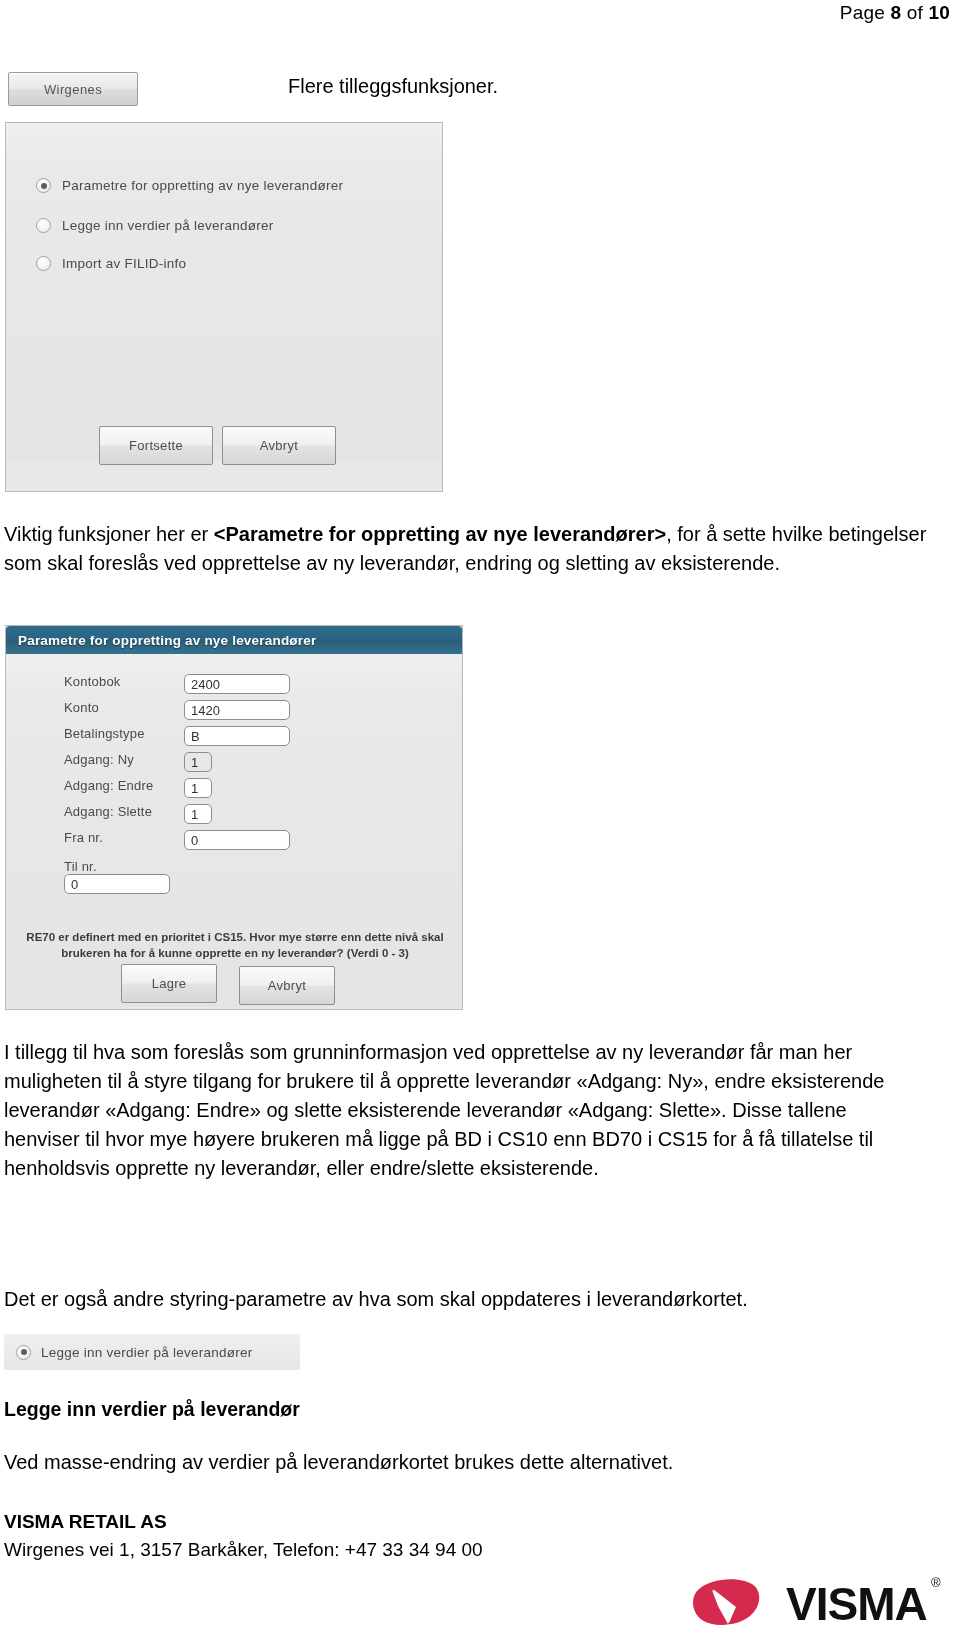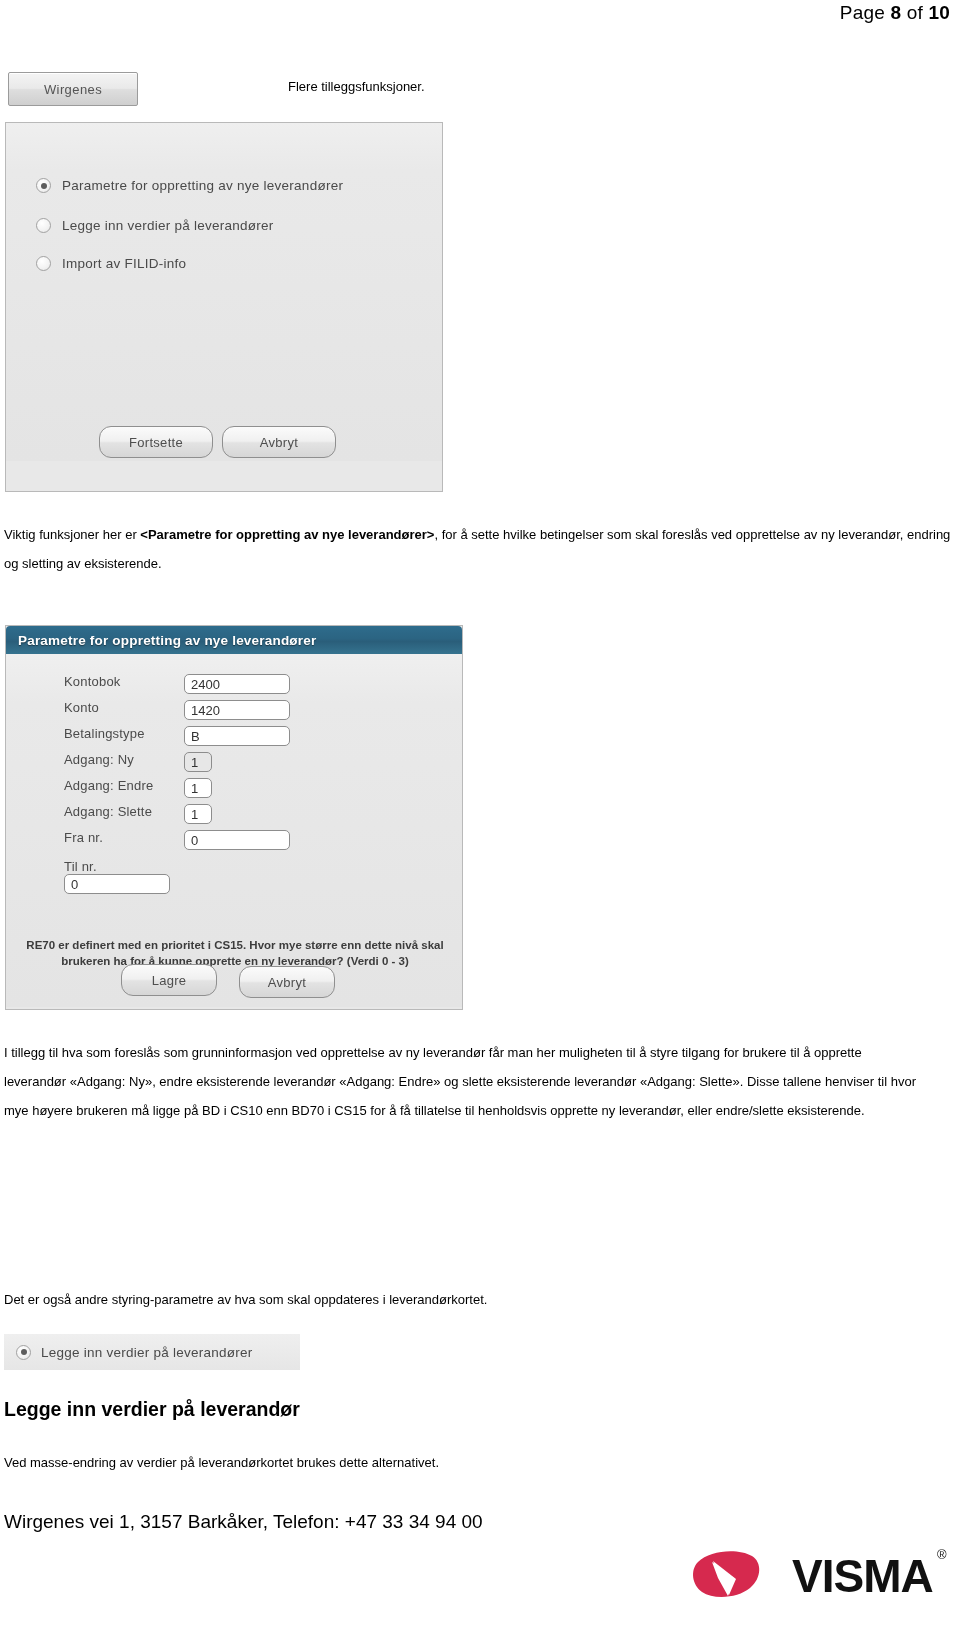--- a/index.html
+++ b/index.html
@@ -22,21 +22,21 @@
     top: 2px;
     right: 10px;
     font-size: 19px;
     letter-spacing: .2px;
   }
   .page-header b { font-weight: bold; }
 
   
   .body-text {
     position: absolute;
-    font-size: 13px;
+    font-size: 20px;
     line-height: 29px;
     color: #000;
   }
   .body-text b { font-weight: bold; }
 
   
   .ui-btn-shot {
     position: absolute;
     background: linear-gradient(180deg,#f4f4f4 0%, #e9e9e9 48%, #dedede 52%, #cfcfcf 100%);
     border: 1px solid #9b9b9b;
@@ -109,24 +109,24 @@
   .radio-label {
     font-size: 13.5px;
     color: #4a4a4a;
     letter-spacing: .25px;
     white-space: nowrap;
   }
 
   
   .dlg-btn {
     position: absolute;
-    height: 32px;
+    height: 39px;
     background: linear-gradient(180deg,#fbfbfb 0%, #f0f0f0 47%, #e3e3e3 53%, #d6d6d6 100%);
     border: 1px solid #8f8f8f;
-    border-radius: 12px;
+    border-radius: 2px;
     display: flex;
     align-items: center;
     justify-content: center;
     font-size: 13px;
     color: #4e4e4e;
     letter-spacing: .3px;
     box-sizing: border-box;
   }
 
   
@@ -162,21 +162,20 @@
   }
 
   .helper-text {
     position: absolute;
     font-size: 11.5px;
     line-height: 16px;
     color: #3c3c3c;
     font-weight: bold;
     text-align: center;
     letter-spacing: 0px;
-    margin-top: 8px;
   }
 
   
   .radio-chip {
     position: absolute;
     background: linear-gradient(180deg,#efefef 0%,#e6e6e6 100%);
     display: flex;
     align-items: center;
     gap: 10px;
     padding-left: 12px;
@@ -195,21 +194,22 @@
     position: absolute;
     font-size: 19px;
     line-height: 28px;
   }
   .footer-text .strong { font-weight: bold; }
 
   .logo-wrap {
     position: absolute;
     display: flex;
     align-items: center;
-    gap: 26px;
+    gap: 20px;
+    margin-top: 28px;
   }
   .logo-word {
     font-size: 46px;
     font-weight: bold;
     letter-spacing: -1px;
     color: #111111;
     font-family: "Liberation Sans", sans-serif;
     position: relative;
   }
   .logo-reg {
@@ -333,20 +333,21 @@
 <div class="radio-chip" style="left:4px; top:1334px; width:296px; height:36px;">
   <span class="radio checked"></span>
   <span class="radio-label">Legge inn verdier på leverandører</span>
 </div>
 
 <div class="heading" style="left:4px; top:1398px;">Legge inn verdier på leverandør</div>
 
 <div class="body-text" style="left:4px; top:1448px; width:952px;">Ved masse-endring av verdier på leverandørkortet brukes dette alternativet.</div>
 
 <div class="footer-text" style="left:4px; top:1508px; width:640px;">
+  <div class="strong">VISMA RETAIL AS</div>
   <div>Wirgenes vei 1, 3157 Barkåker, Telefon: +47 33 34 94 00</div>
 </div>
 
 <div class="logo-wrap" style="left:688px; top:1548px;">
   <svg width="78" height="56" viewBox="0 0 78 56">
     <path d="M10 14 C22 2 50 0 64 8 C74 14 74 30 62 40 C50 50 26 52 14 44 C4 37 2 22 10 14 Z
              M24 14 L46 30 L40 48 L30 30 Z" fill="#d6294e" fill-rule="evenodd"></path>
     <path d="M25 13 L48 31 L41 47 L31 30 Z" fill="#ffffff"></path>
   </svg>
   <span class="logo-word">

